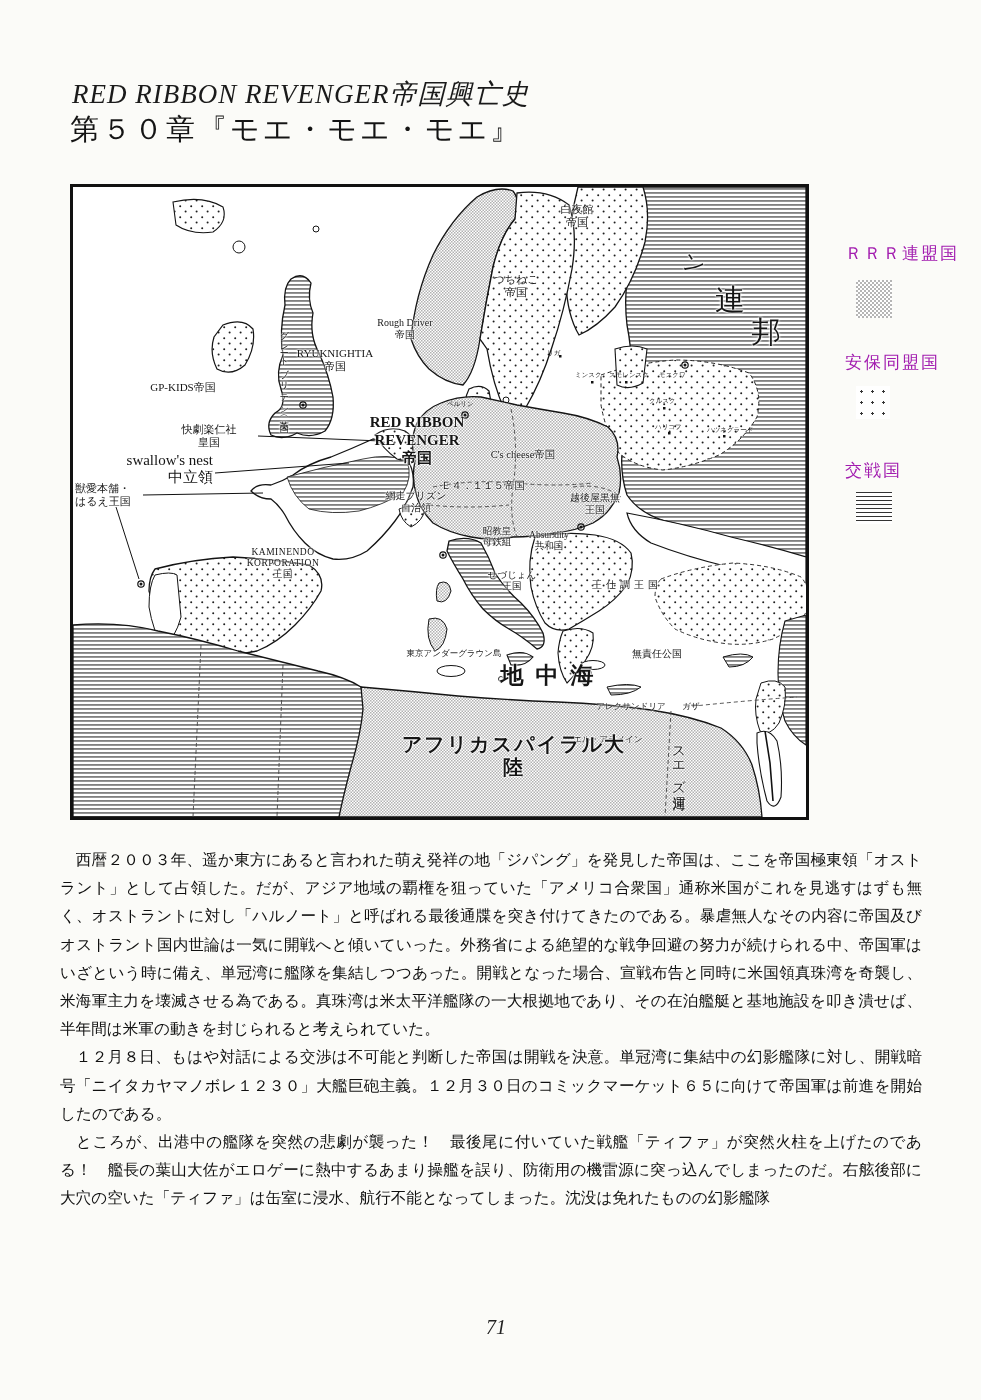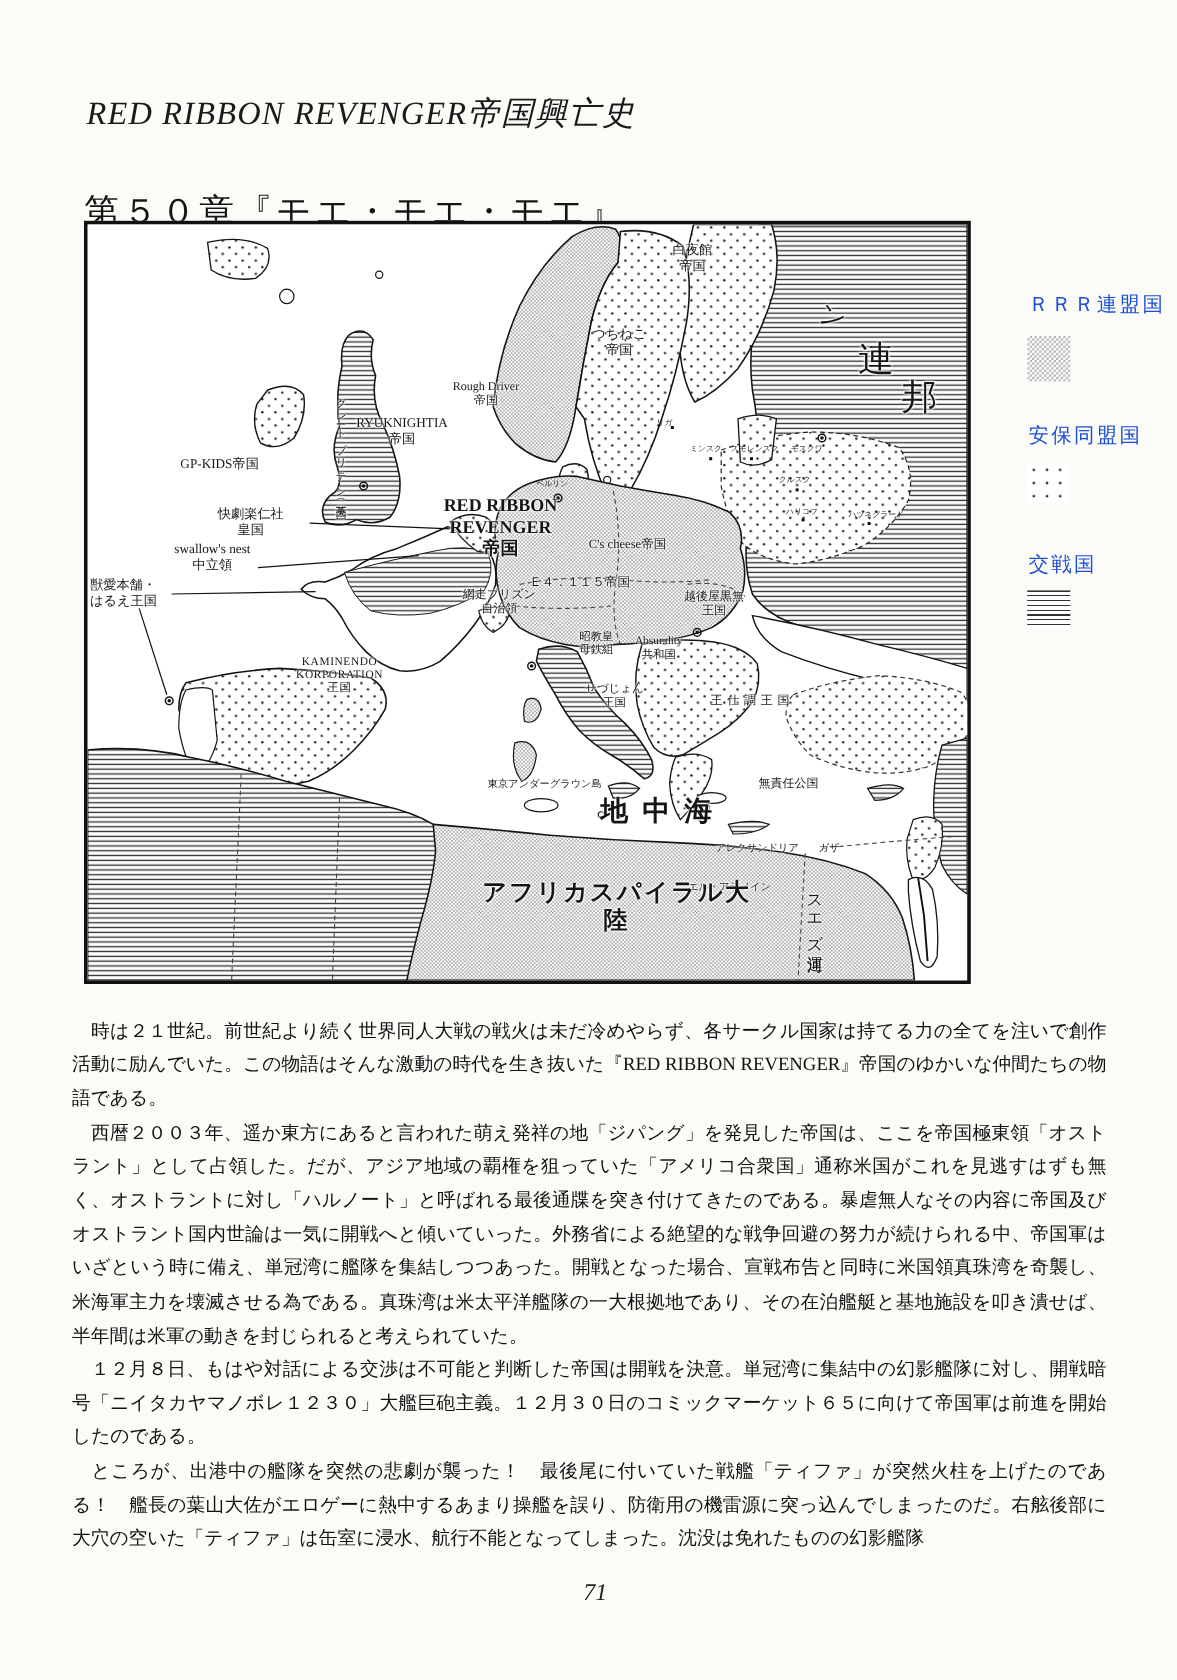--- a/index.html
+++ b/index.html
@@ -3,34 +3,34 @@
 <meta charset="utf-8">
 <style>
   html,body{margin:0;padding:0;}
   body{width:981px;height:1400px;background:#fbfbf8;position:relative;
        font-family:"Liberation Serif","DejaVu Serif",serif;color:#111;}
   .sheet{position:absolute;left:0;top:0;width:981px;height:1400px;overflow:hidden;}
 
   .series-title{position:absolute;left:72px;top:76px;font-size:27px;font-style:italic;
     letter-spacing:1px;white-space:nowrap;color:#1a1a1a;}
   .chapter-title{position:absolute;left:70px;top:110px;font-size:29px;letter-spacing:3px;
-    white-space:nowrap;color:#141414;margin-top:47px;}
+    white-space:nowrap;color:#141414;}
 
   .map-frame{position:absolute;left:70px;top:184px;width:733px;height:630px;
     border:3px solid #111;background:#fff;}
   .map-frame svg{position:absolute;left:0;top:0;}
 
   .mlabel{position:absolute;white-space:pre-line;text-align:center;line-height:1.15;
     color:#151515;text-shadow:0 0 2px #fff,0 0 2px #fff,0 0 3px #fff;z-index:5;}
   .ml-left{text-align:left;}
   .vert{writing-mode:vertical-rl;text-orientation:upright;letter-spacing:2px;}
   .gothic{font-family:Liberation Serif, serif;font-weight:bold;}
   .tiny{font-size:6.5px;letter-spacing:0;text-shadow:none;color:#222;}
 
-  .legend-label{position:absolute;font-size:17px;letter-spacing:2px;white-space:nowrap;color:#1d4ed8;margin-left:12px;}
+  .legend-label{position:absolute;font-size:17px;letter-spacing:2px;white-space:nowrap;color:#a21caf;}
   .swatch{position:absolute;border:0;}
   .sw-checker{background-image:
       linear-gradient(45deg,#b5b5b5 25%,transparent 25%,transparent 75%,#b5b5b5 75%),
       linear-gradient(45deg,#b5b5b5 25%,#fff 25%,#fff 75%,#b5b5b5 75%);
       background-size:4px 4px;background-position:0 0,2px 2px;background-color:#fff;}
   .sw-dots{background-color:#fff;background-image:radial-gradient(#333 1.1px,transparent 1.3px);
       background-size:11px 11px;}
   .sw-hlines{background-color:#fff;background-image:repeating-linear-gradient(#333 0 1px,#fff 1px 4px);}
 
   .bodytext{position:absolute;left:60px;top:846px;width:862px;font-size:15.6px;
@@ -185,21 +185,21 @@
     <div class="mlabel" style="left:472px;top:16px;width:64px;font-size:11px;">白夜館
 帝国</div>
     <div class="mlabel" style="left:288px;top:130px;width:88px;font-size:10px;">Rough Driver
 帝国</div>
     <div class="mlabel" style="left:216px;top:160px;width:92px;font-size:11px;">RYUKNIGHTIA
 帝国</div>
     <div class="mlabel vert" style="left:206px;top:100px;height:170px;font-size:9px;">グレートブリテン（英）国</div>
     <div class="mlabel" style="left:58px;top:194px;width:104px;font-size:11px;">GP-KIDS帝国</div>
     <div class="mlabel" style="left:90px;top:236px;width:92px;font-size:11px;">快劇楽仁社
 皇国</div>
-    <div class="mlabel" style="left:48px;top:265px;width:112px;font-size:11px;">swallow's nest
+    <div class="mlabel" style="left:28px;top:265px;width:112px;font-size:15px;text-align:right;">swallow's nest
 中立領</div>
     <div class="mlabel ml-left" style="left:2px;top:295px;width:80px;font-size:11px;">獣愛本舗・
 はるえ王国</div>
     <div class="mlabel" style="left:148px;top:360px;width:124px;font-size:9.5px;letter-spacing:0.5px;">KAMINENDO
 KORPORATION
 王国</div>
     <div class="mlabel gothic" style="left:288px;top:226px;width:112px;font-size:15px;line-height:1.2;">RED RIBBON
 REVENGER
 帝国</div>
     <div class="mlabel" style="left:388px;top:262px;width:124px;font-size:10.5px;">C's cheese帝国</div>
@@ -240,20 +240,19 @@
   <div>
     <div class="legend-label" style="left:845px;top:242px;">ＲＲＲ連盟国</div>
     <div class="swatch sw-checker" style="left:856px;top:280px;width:36px;height:38px;"></div>
     <div class="legend-label" style="left:845px;top:351px;">安保同盟国</div>
     <div class="swatch sw-dots" style="left:856px;top:386px;width:34px;height:33px;"></div>
     <div class="legend-label" style="left:845px;top:459px;">交戦国</div>
     <div class="swatch sw-hlines" style="left:856px;top:492px;width:36px;height:32px;"></div>
   </div>
 
   <div class="bodytext">
-    <p>　時は２１世紀。前世紀より続く世界同人大戦の戦火は未だ冷めやらず、各サークル国家は持てる力の全てを注いで創作活動に励んでいた。この物語はそんな激動の時代を生き抜いた『RED RIBBON REVENGER』帝国のゆかいな仲間たちの物語である。</p>
     <p>　西暦２００３年、遥か東方にあると言われた萌え発祥の地「ジパング」を発見した帝国は、ここを帝国極東領「オストラント」として占領した。だが、アジア地域の覇権を狙っていた「アメリコ合衆国」通称米国がこれを見逃すはずも無く、オストラントに対し「ハルノート」と呼ばれる最後通牒を突き付けてきたのである。暴虐無人なその内容に帝国及びオストラント国内世論は一気に開戦へと傾いていった。外務省による絶望的な戦争回避の努力が続けられる中、帝国軍はいざという時に備え、単冠湾に艦隊を集結しつつあった。開戦となった場合、宣戦布告と同時に米国領真珠湾を奇襲し、米海軍主力を壊滅させる為である。真珠湾は米太平洋艦隊の一大根拠地であり、その在泊艦艇と基地施設を叩き潰せば、半年間は米軍の動きを封じられると考えられていた。</p>
     <p>　１２月８日、もはや対話による交渉は不可能と判断した帝国は開戦を決意。単冠湾に集結中の幻影艦隊に対し、開戦暗号「ニイタカヤマノボレ１２３０」大艦巨砲主義。１２月３０日のコミックマーケット６５に向けて帝国軍は前進を開始したのである。</p>
     <p>　ところが、出港中の艦隊を突然の悲劇が襲った！　最後尾に付いていた戦艦「ティファ」が突然火柱を上げたのである！　艦長の葉山大佐がエロゲーに熱中するあまり操艦を誤り、防衛用の機雷源に突っ込んでしまったのだ。右舷後部に大穴の空いた「ティファ」は缶室に浸水、航行不能となってしまった。沈没は免れたものの幻影艦隊</p>
   </div>
 
   <div class="page-number">71</div>
 </div>
 
 </body></html>

